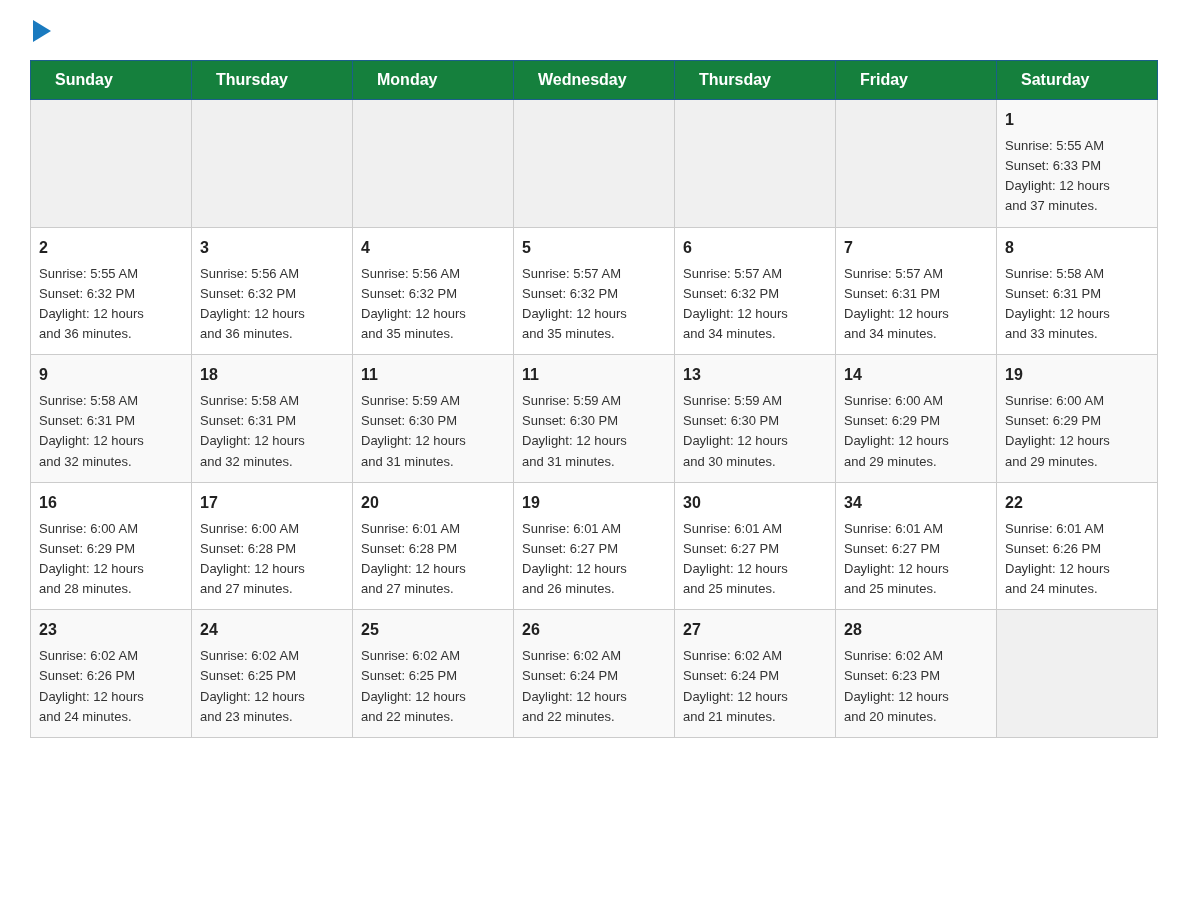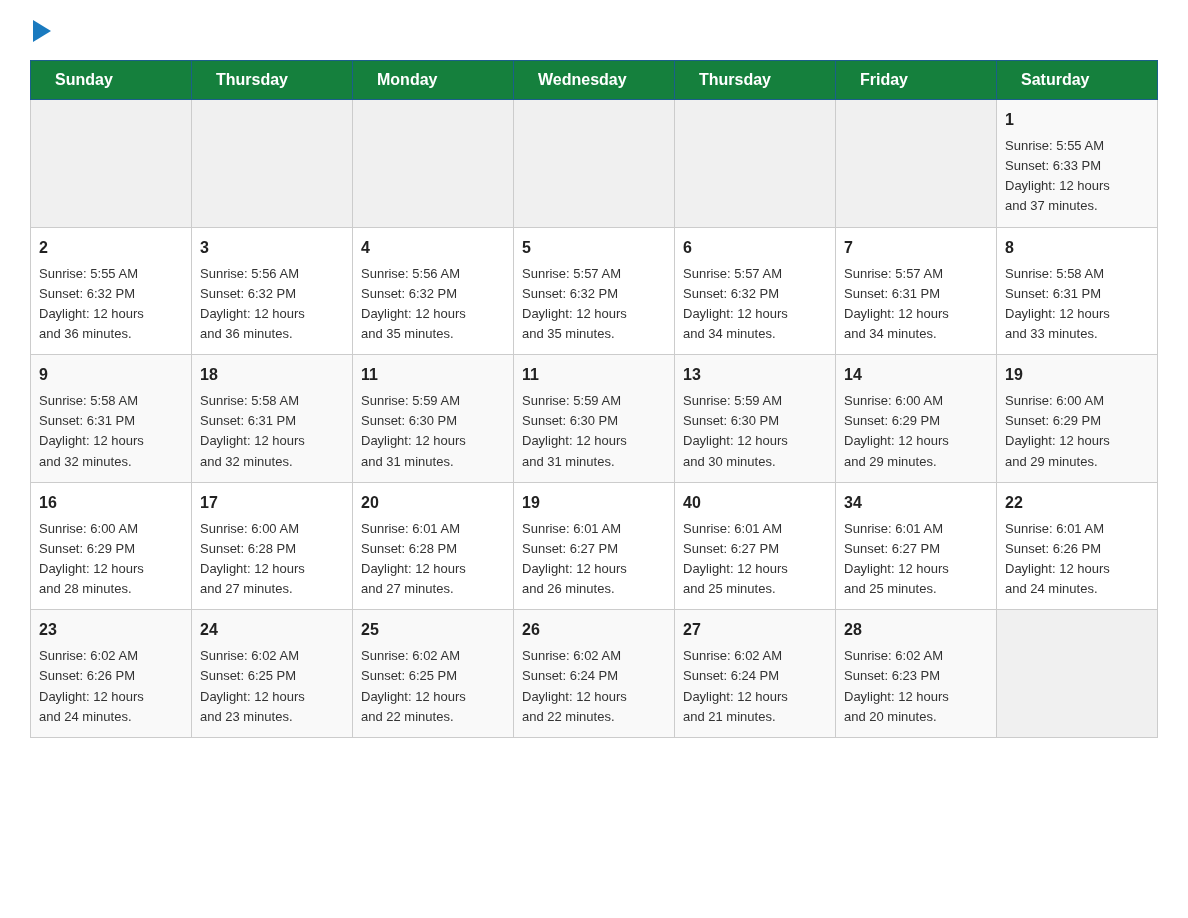--- a/index.html
+++ b/index.html
@@ -272,21 +272,21 @@
 and 27 minutes.</div>
         </td>
         <td>
           <span class="day-number">19</span>
           <div class="day-info" style="white-space: pre-line;">Sunrise: 6:01 AM
 Sunset: 6:27 PM
 Daylight: 12 hours
 and 26 minutes.</div>
         </td>
         <td>
-          <span class="day-number">40</span>
+          <span class="day-number">30</span>
           <div class="day-info" style="white-space: pre-line;">Sunrise: 6:01 AM
 Sunset: 6:27 PM
 Daylight: 12 hours
 and 25 minutes.</div>
         </td>
         <td>
           <span class="day-number">34</span>
           <div class="day-info" style="white-space: pre-line;">Sunrise: 6:01 AM
 Sunset: 6:27 PM
 Daylight: 12 hours

